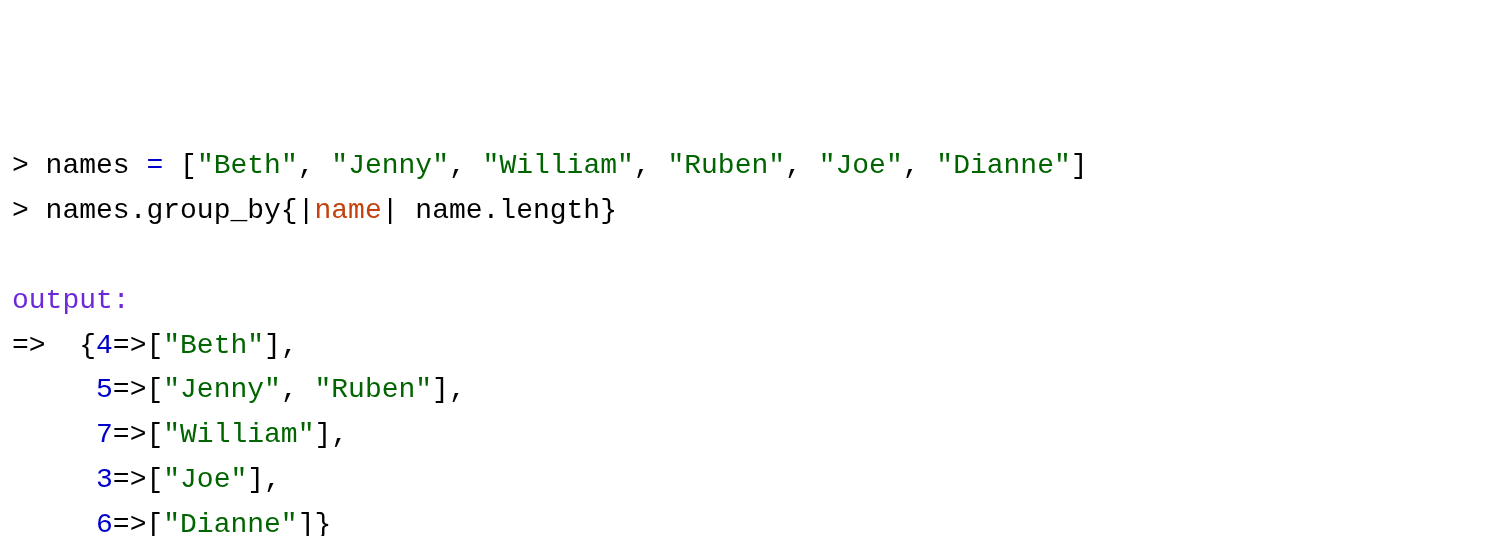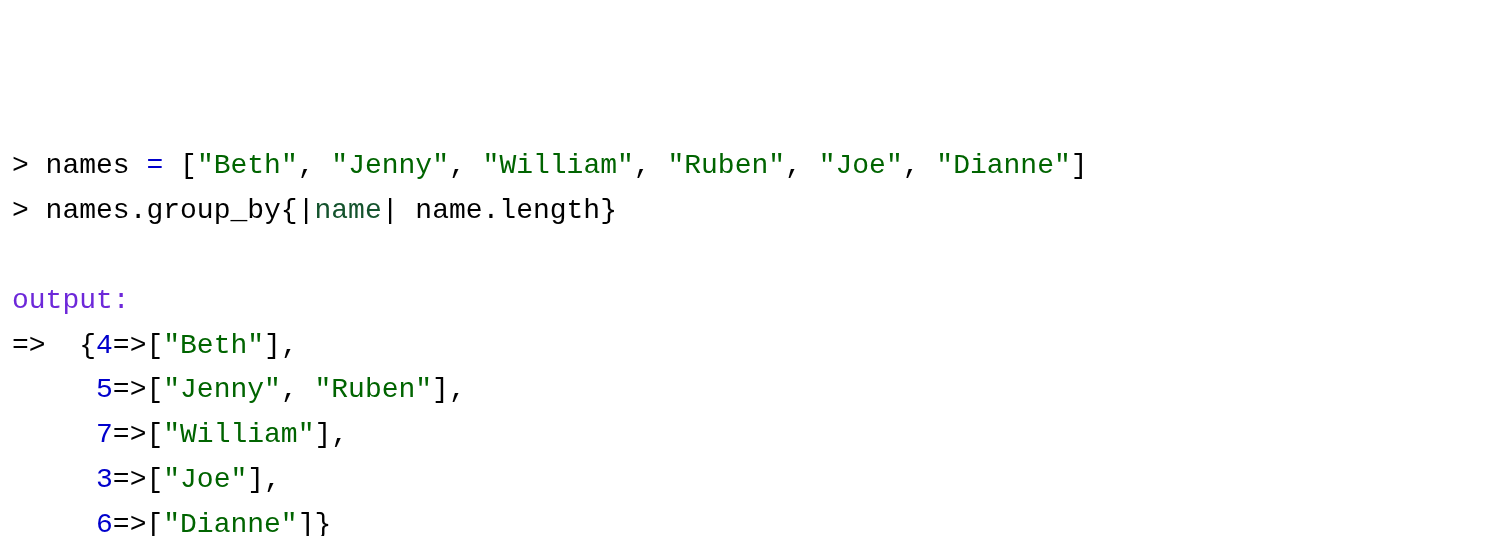--- a/index.html
+++ b/index.html
@@ -14,21 +14,21 @@
     }
     .line { display: block; }
     .prompt { color: #000000; }
     .var { color: #000000; }
     .op { color: #0000cc; }
     .bracket { color: #000000; }
     .str { color: #006400; }
     .comma { color: #000000; }
     .method { color: #000000; }
     .block { color: #000000; }
-    .param { color: #14532d; }
+    .param { color: #c2410c; }
     .output-label { color: #6d28d9; }
     .result-arrow { color: #000000; }
     .num { color: #0000cc; }
     .hasharrow { color: #000000; }
   </style>
 </head>
 <body>
 
 
 <span class="line"><span class="prompt">&gt; </span><span class="var">names</span><span> </span><span class="op">=</span><span> </span><span class="bracket">[</span><span class="str">"Beth"</span><span class="comma">,</span><span> </span><span class="str">"Jenny"</span><span class="comma">,</span><span> </span><span class="str">"William"</span><span class="comma">,</span><span> </span><span class="str">"Ruben"</span><span class="comma">,</span><span> </span><span class="str">"Joe"</span><span class="comma">,</span><span> </span><span class="str">"Dianne"</span><span class="bracket">]</span></span><span class="line"><span class="prompt">&gt; </span><span class="var">names</span><span class="method">.</span><span class="method">group_by</span><span class="block">{</span><span class="block">|</span><span class="param">name</span><span class="block">|</span><span> </span><span class="method">name.length</span><span class="block">}</span></span><span class="line"> </span><span class="line"><span class="output-label">output:</span></span><div id="result-container"><span class="line"><span class="result-arrow">=&gt;  </span><span class="bracket">{</span><span class="num">4</span><span class="hasharrow">=&gt;</span><span class="bracket">[</span><span class="str">"Beth"</span><span class="bracket">]</span><span class="bracket">,</span></span><span class="line"><span>     </span><span class="num">5</span><span class="hasharrow">=&gt;</span><span class="bracket">[</span><span class="str">"Jenny"</span><span class="comma">, </span><span class="str">"Ruben"</span><span class="bracket">]</span><span class="bracket">,</span></span><span class="line"><span>     </span><span class="num">7</span><span class="hasharrow">=&gt;</span><span class="bracket">[</span><span class="str">"William"</span><span class="bracket">]</span><span class="bracket">,</span></span><span class="line"><span>     </span><span class="num">3</span><span class="hasharrow">=&gt;</span><span class="bracket">[</span><span class="str">"Joe"</span><span class="bracket">]</span><span class="bracket">,</span></span><span class="line"><span>     </span><span class="num">6</span><span class="hasharrow">=&gt;</span><span class="bracket">[</span><span class="str">"Dianne"</span><span class="bracket">]</span><span class="bracket">}</span></span></div>

